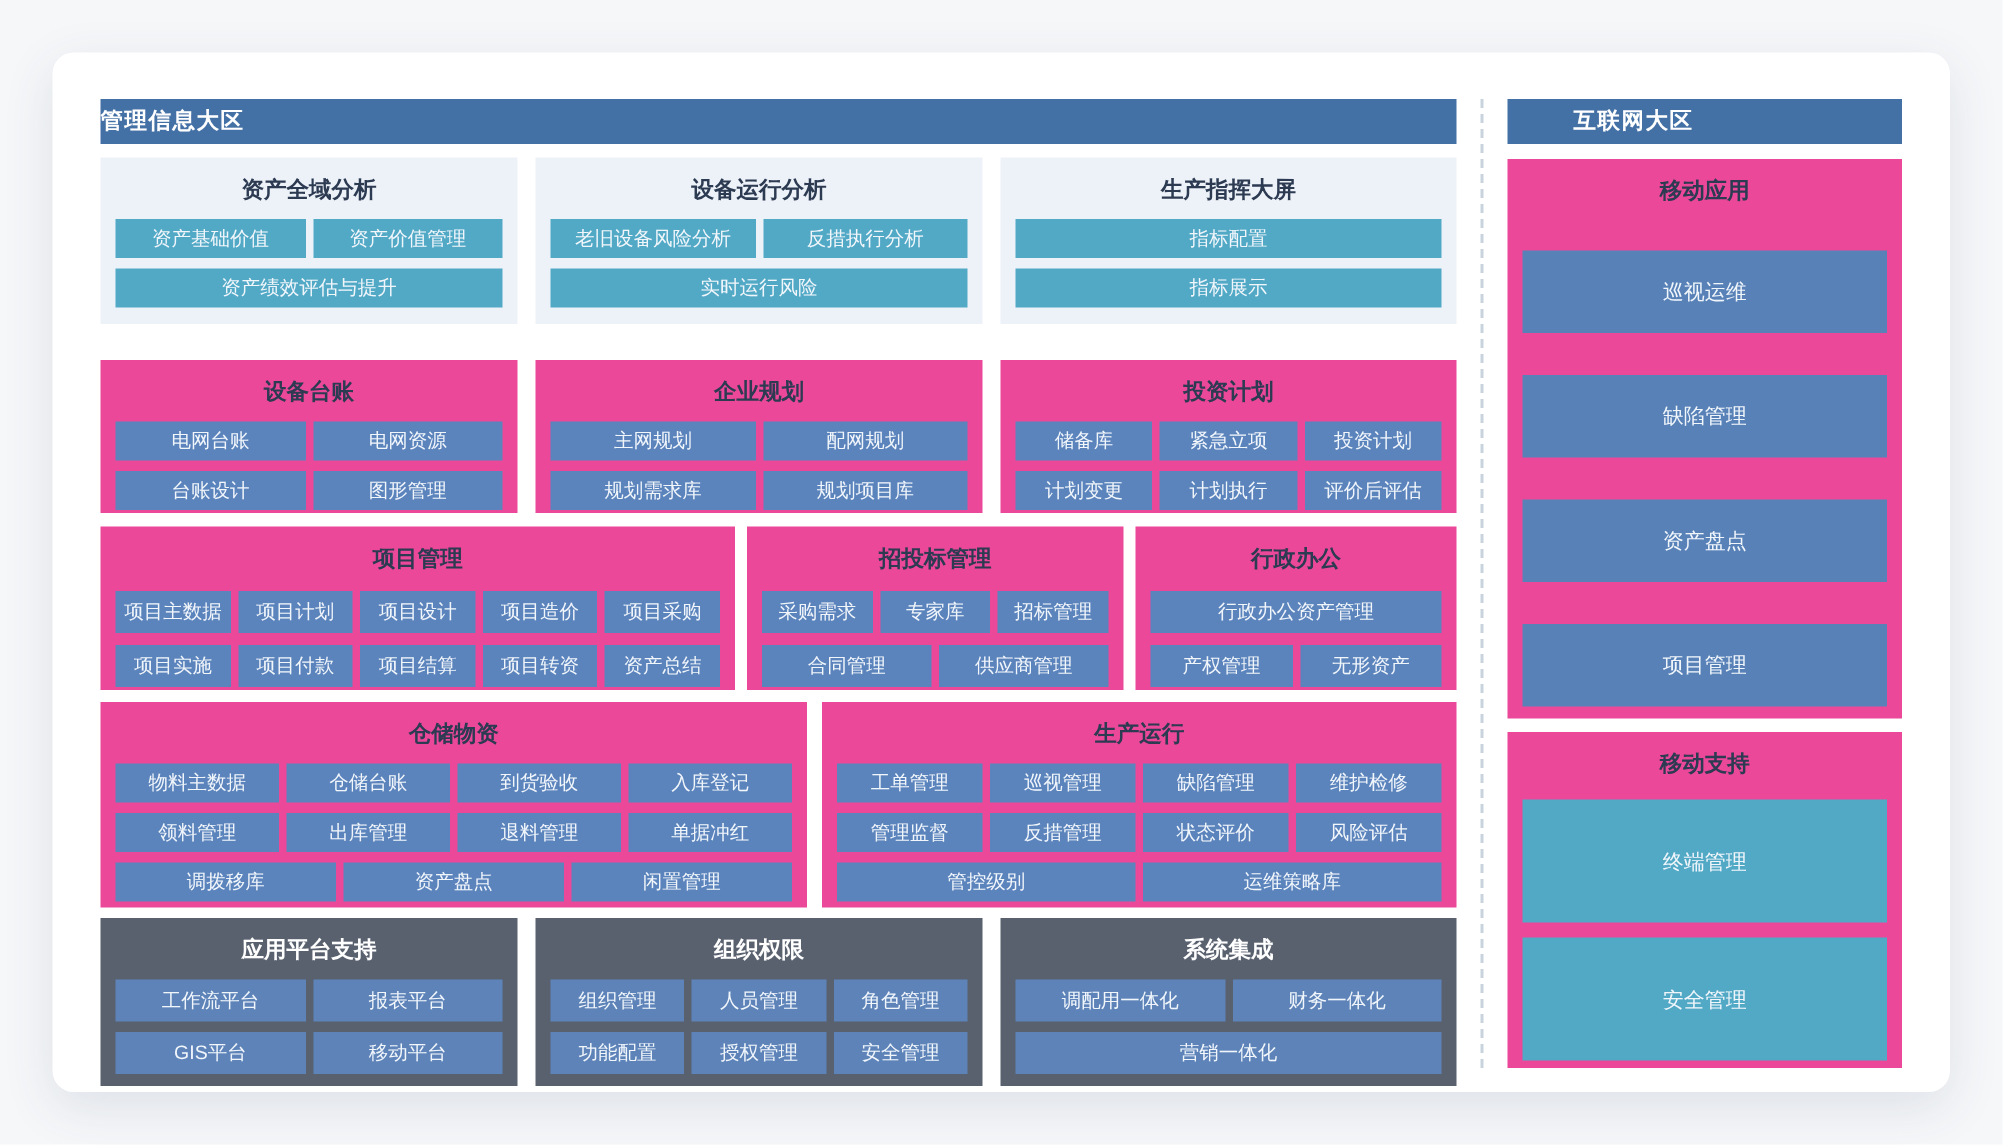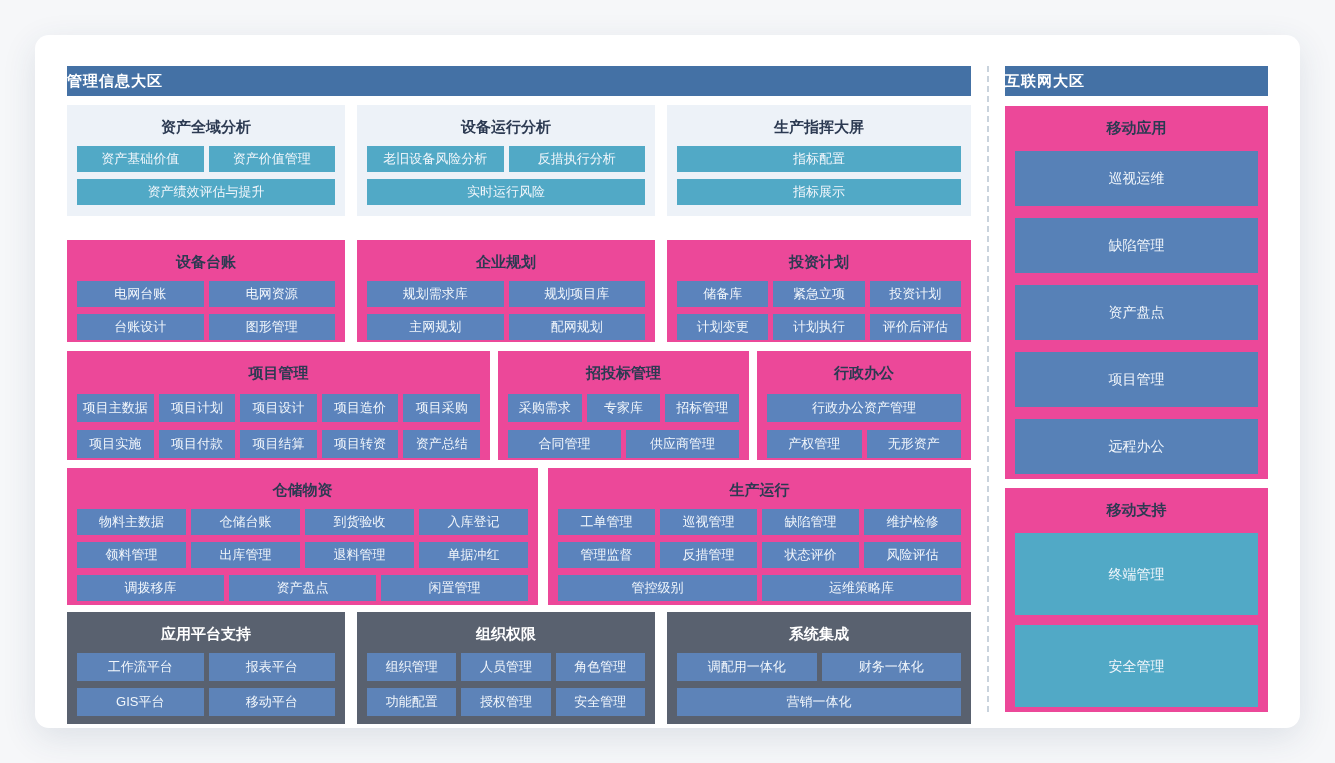--- a/index.html
+++ b/index.html
@@ -17,21 +17,21 @@
   }
   .zone-left{width:904px;display:flex;flex-direction:column;}
   .zone-right{flex:1;display:flex;flex-direction:column;}
   .divider{width:0;border-left:2px dashed #c9d3dd;margin:0 16px;height:646px;}
   .zone-header{
     height:30px;line-height:30px;text-align:left;flex:none;
     background:#4471a5;color:#ffffff;font-size:15px;font-weight:700;
     letter-spacing:1px;
   }
   .zone-left .zone-header{margin-bottom:9px;}
-  .zone-right .zone-header{margin-bottom:10px;}
+  .zone-right .zone-header{margin-bottom:10px;padding-left:44px;}
   .flex-row{display:flex;flex:none;}
   .r1{margin-bottom:24px;}
   .r2{margin-bottom:9px;}
   .r3{margin-bottom:8px;}
   .r4{margin-bottom:7px;}
   .r1 .card,.r2 .card,.r5 .card{width:278px;margin-right:12px;}
   .r1 .card.mid,.r2 .card.mid,.r5 .card.mid{width:298px;}
   .r3 .card{width:423px;margin-right:8px;}
   .r3 .card.mid{width:251px;}
   .r4 .card{width:471px;margin-right:10px;}
@@ -61,21 +61,21 @@
   .btn.teal{background:#51a9c6;}
   .btn.blue{background:#5b83bc;}
   .dark .btn{background:#5d83b8;height:28px;line-height:28px;}
   .r3 .btn{height:28px;line-height:28px;}
   .r3 .card-title{margin-bottom:10px;}
   .r3 .btn-row{margin-top:8px;}
   
   .zone-right .card{width:auto;margin-right:0;}
   .card.mobile-apps{height:373px;}
   .card.mobile-support{height:224px;margin-top:9px;}
-  .card.mobile-apps .btn-row{margin-top:12px;}
+  .card.mobile-apps .btn-row{margin-top:28px;}
   .card.mobile-apps .btn{height:55px;line-height:55px;font-size:14px;background:#5781b7;}
   .card.mobile-support .card-title{margin-bottom:12px;}
   .card.mobile-support .btn-row{margin-top:10px;}
   .card.mobile-support .btn{height:82px;line-height:82px;font-size:14px;background:#51a9c6;}
 </style>
 </head>
 <body>
 
 <div class="page">
 
@@ -122,26 +122,26 @@
             <div class="btn blue">电网资源</div>
           </div>
           <div class="btn-row">
             <div class="btn blue">台账设计</div>
             <div class="btn blue">图形管理</div>
           </div>
         </section>
       <section class="card mid">
           <div class="card-title">企业规划</div>
           <div class="btn-row">
+            <div class="btn blue">主网规划</div>
+            <div class="btn blue">配网规划</div>
+          </div>
+          <div class="btn-row">
             <div class="btn blue">规划需求库</div>
             <div class="btn blue">规划项目库</div>
-          </div>
-          <div class="btn-row">
-            <div class="btn blue">主网规划</div>
-            <div class="btn blue">配网规划</div>
           </div>
         </section>
       <section class="card last">
           <div class="card-title">投资计划</div>
           <div class="btn-row">
             <div class="btn blue">储备库</div>
             <div class="btn blue">紧急立项</div>
             <div class="btn blue">投资计划</div>
           </div>
           <div class="btn-row">

